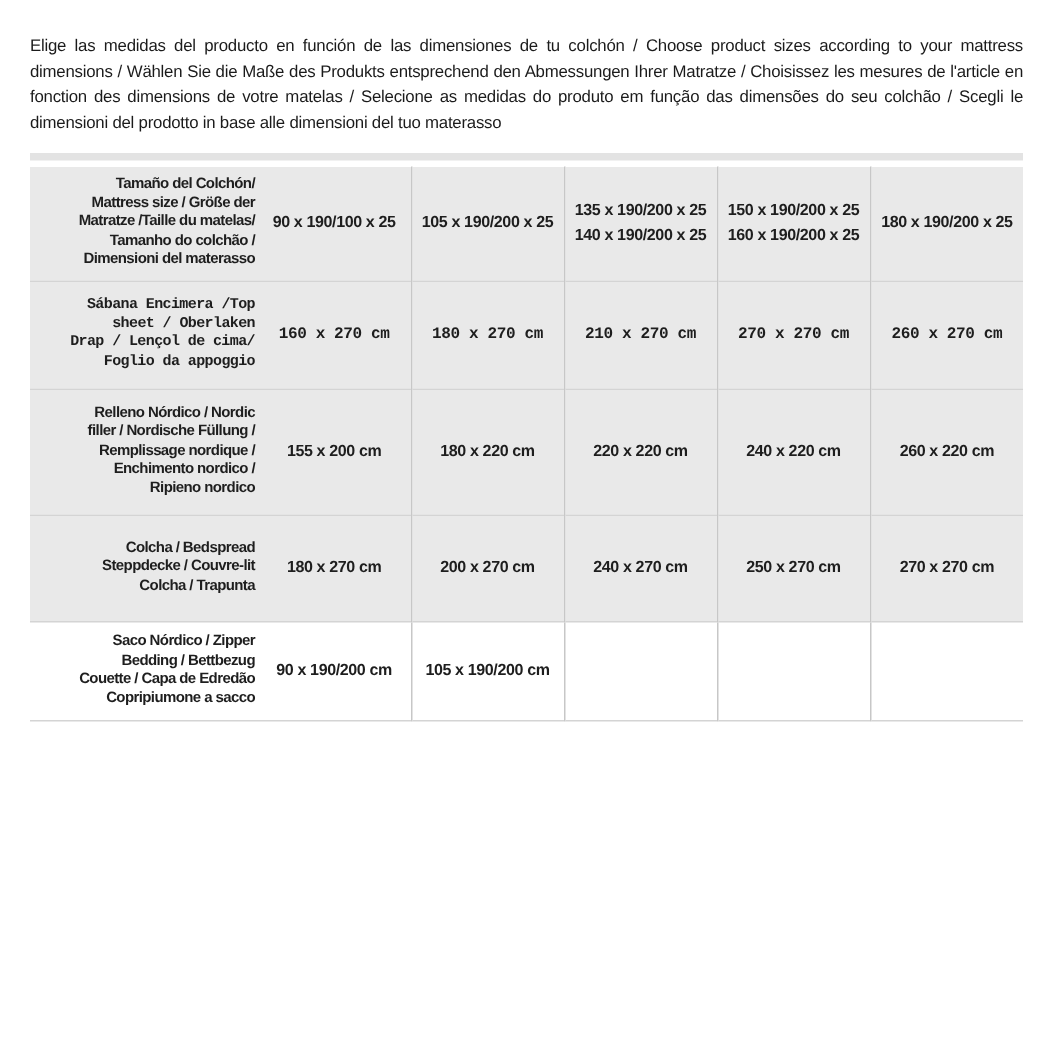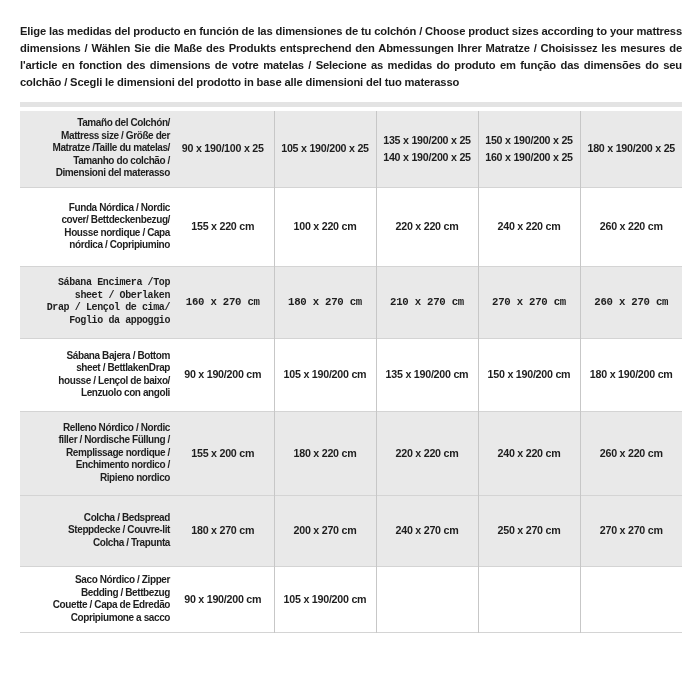--- a/index.html
+++ b/index.html
@@ -11,21 +11,21 @@
     width: 700px;
     height: 700px;
     font-family: "Liberation Sans", sans-serif;
     color: #1e1e1e;
     -webkit-font-smoothing: antialiased;
   }
   .wrap {
     padding: 12px 18px 0 20px;
   }
   .intro, .note {
-    font-weight: bold;
+    font-weight: normal;
     font-size: 11.2px;
     line-height: 1.5;
     text-align: justify;
     letter-spacing: -0.15px;
     color: #1b1b1b;
   }
   .top-bar {
     height: 5px;
     background: #e3e3e3;
     margin-top: 7px;
@@ -100,52 +100,30 @@
 Tamanho do colchão /
 Dimensioni del materasso</td>
         <td class="val">90 x 190/100 x 25</td>
         <td class="val">105 x 190/200 x 25</td>
         <td class="val">135 x 190/200 x 25
 140 x 190/200 x 25</td>
         <td class="val">150 x 190/200 x 25
 160 x 190/200 x 25</td>
         <td class="val">180 x 190/200 x 25</td>
       </tr>
-      <tr class="white r2">
-        <td class="label">Funda Nórdica /  Nordic
-cover/ Bettdeckenbezug/
-Housse nordique  / Capa
-nórdica / Copripiumino</td>
-        <td class="val">155 x 220 cm</td>
-        <td class="val">100 x 220 cm</td>
-        <td class="val">220 x 220 cm</td>
-        <td class="val">240 x 220 cm</td>
-        <td class="val">260 x 220 cm</td>
-      </tr>
       <tr class="gray r3">
         <td class="label">Sábana Encimera /Top
 sheet / Oberlaken
 Drap / Lençol de cima/
 Foglio da appoggio</td>
         <td class="val">160 x 270 cm</td>
         <td class="val">180 x 270 cm</td>
         <td class="val">210 x 270 cm</td>
         <td class="val">270 x 270 cm</td>
         <td class="val">260 x 270 cm</td>
-      </tr>
-      <tr class="white r4">
-        <td class="label">Sábana Bajera / Bottom
-sheet / BettlakenDrap
-housse / Lençol de baixo/
-Lenzuolo con angoli</td>
-        <td class="val">90 x 190/200 cm</td>
-        <td class="val">105 x 190/200 cm</td>
-        <td class="val">135 x 190/200 cm</td>
-        <td class="val">150 x 190/200 cm</td>
-        <td class="val">180 x 190/200 cm</td>
       </tr>
       <tr class="gray r5">
         <td class="label">Relleno Nórdico / Nordic
 filler / Nordische Füllung /
 Remplissage nordique /
 Enchimento nordico /
 Ripieno nordico</td>
         <td class="val">155 x 200 cm</td>
         <td class="val">180 x 220 cm</td>
         <td class="val">220 x 220 cm</td>

